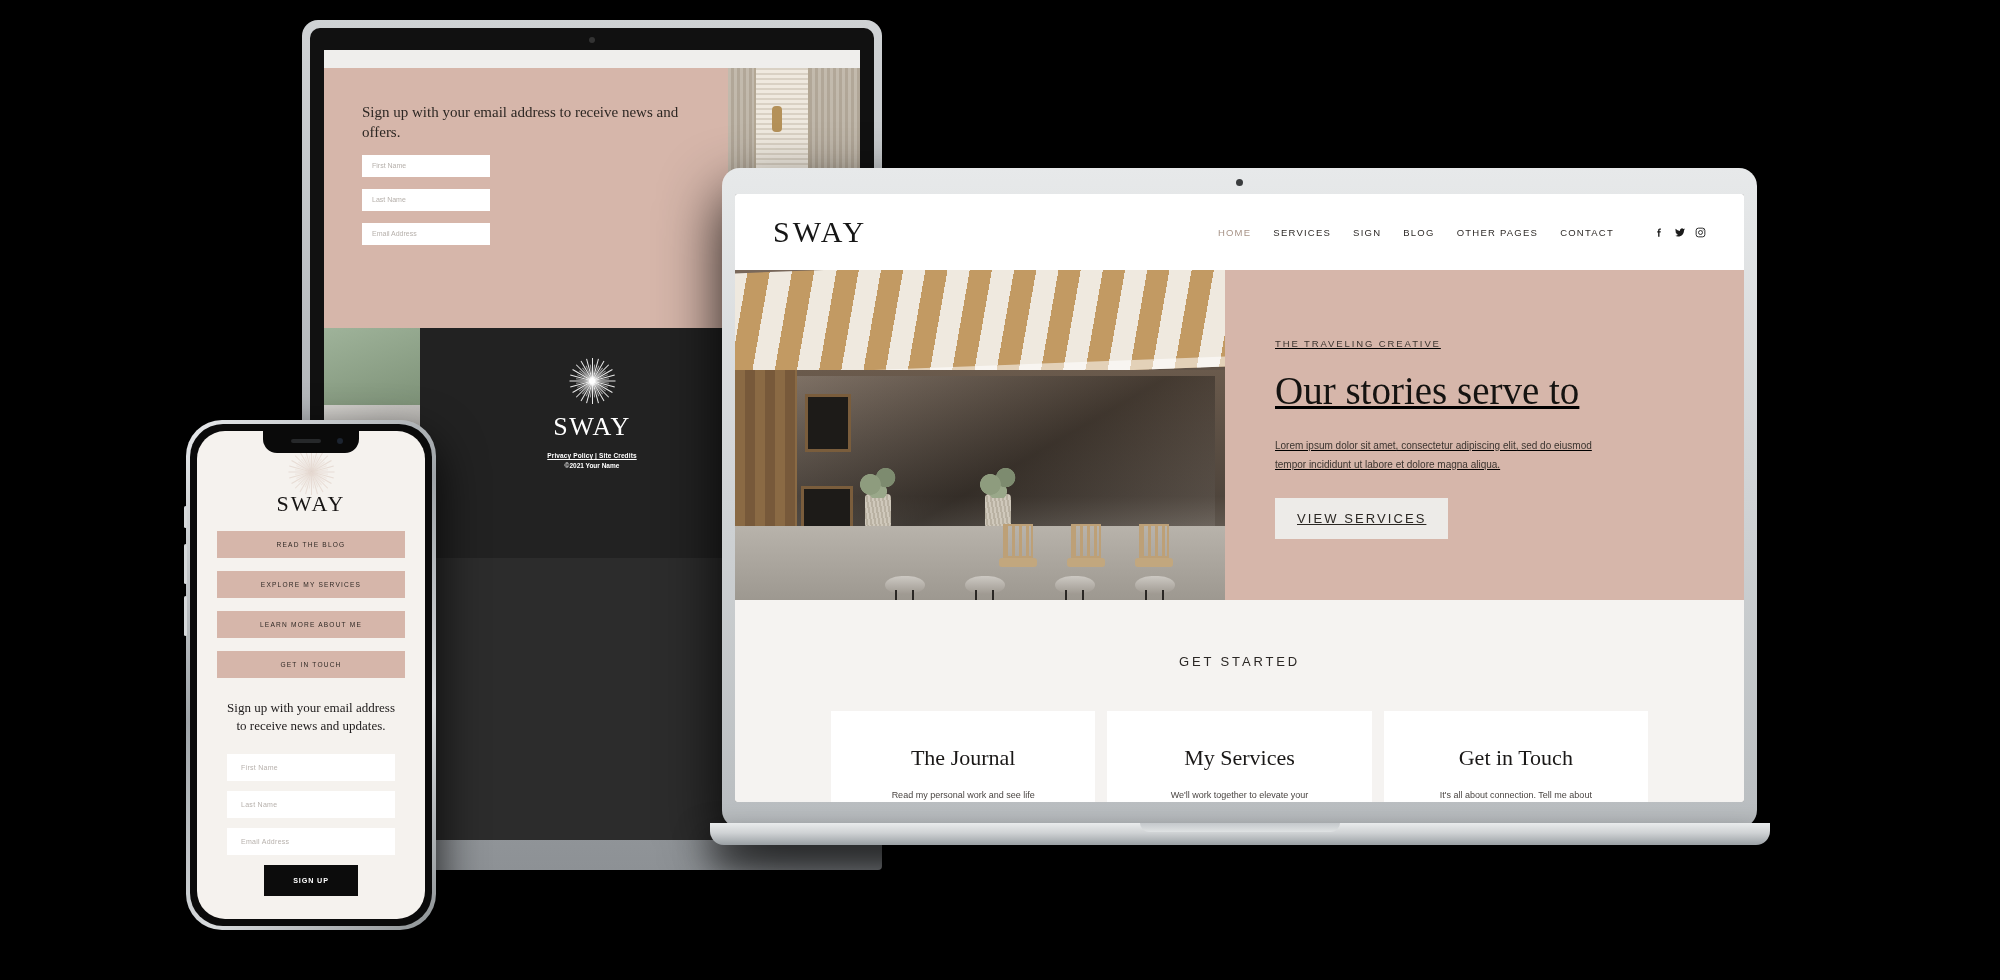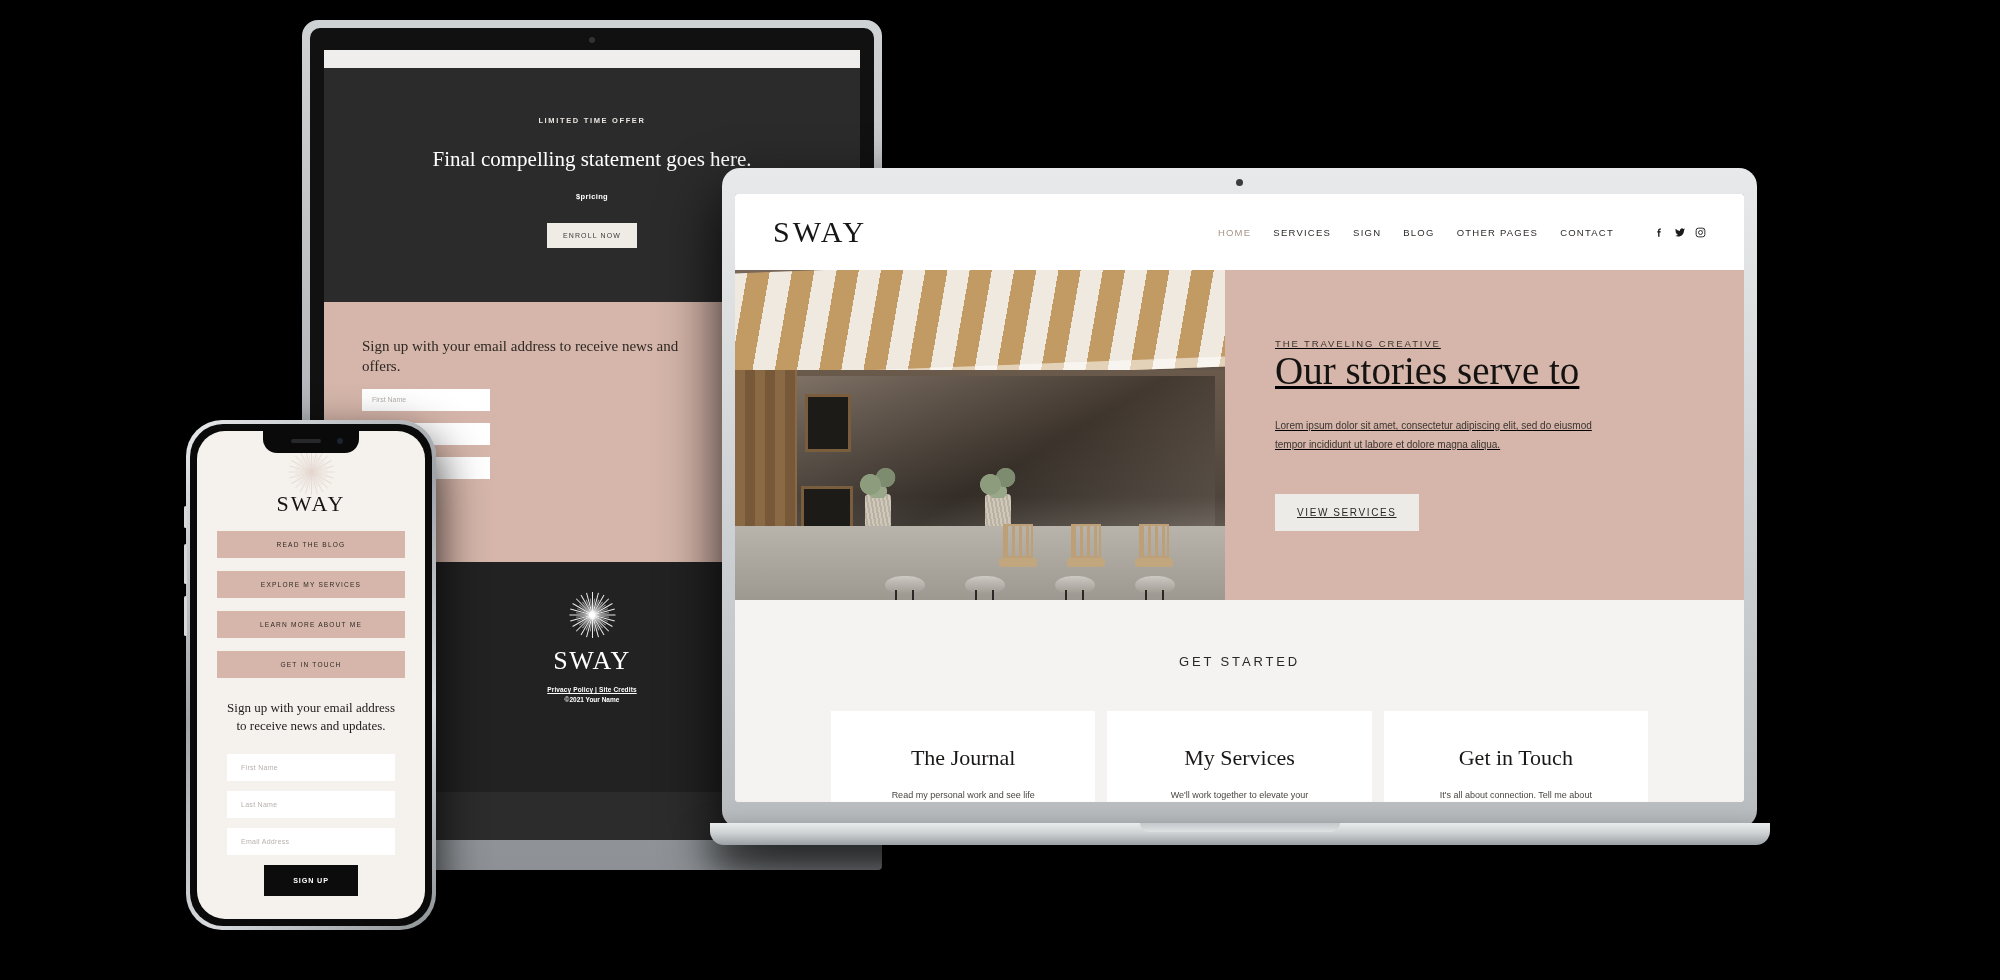--- a/index.html
+++ b/index.html
@@ -170,24 +170,24 @@
       linear-gradient(90deg, transparent 21px, #2a2724 21px 23px, transparent 23px); }
   .s1{left:150px;} .s2{left:230px;} .s3{left:320px;} .s4{left:400px;}
   .chair { position:absolute; bottom: 12px; width: 42px; height: 64px; }
   .chair i { position:absolute; left:6px; top:0; width:30px; height: 34px;
     background: repeating-linear-gradient(90deg,#bda077 0 3px,transparent 3px 7px);
     border:2px solid #bda077; }
   .chair b { position:absolute; left:2px; top: 34px; width: 38px; height: 9px; background:#c2a77e; border-radius:3px; }
   .c1{left:262px;} .c2{left:330px;} .c3{left:398px;}
   .hero-copy { flex: 1 1 auto; background:#d6b6aa; padding: 68px 50px 0; color:#24201d; }
   .hero-kicker { font-size: 9.5px; letter-spacing:.2em; color:#3b342f; }
-  .hero-h1 { font-size: 39px; line-height: 1.15; font-weight:400; color:#151311; }
+  .hero-h1 { font-size: 39px; line-height: 1.15; margin-top: 20px; font-weight:400; color:#151311; }
   .hero-p { font-size: 10px; line-height: 1.9; margin-top: 22px; color:#3b342f; max-width: 345px; }
-  .hero-btn { display:inline-block; margin-top: 40px; background:#edebe8; color:#2b2723;
-    font-size: 10px; letter-spacing:.16em; padding: 13px 22px; }
+  .hero-btn { display:inline-block; margin-top: 24px; background:#edebe8; color:#2b2723;
+    font-size: 13px; letter-spacing:.16em; padding: 13px 22px; }
 
   
   .gs { background:#f5f3f1; padding-top: 54px; text-align:center; }
   .gs-title { font-size: 13px; letter-spacing:.22em; color:#2b2725; }
   .gs-cards { display:flex; gap: 12px; justify-content:center; margin-top: 42px; padding: 0 96px; }
   .gs-card { flex:1 1 0; background:#fff; padding: 34px 26px 30px; }
   .gs-card h4 { font-size: 22px; font-weight: 400; color:#1a1817; }
   .gs-card p { font-size: 9px; line-height: 1.8; color:#4a4542; margin-top: 16px; }
 
   
@@ -232,26 +232,20 @@
 
 <div id="stage">
 
   <div id="tablet">
     <div class="shell"></div>
     <div class="bezel">
       <div class="cam"></div>
       <div class="screen">
         <div class="browserbar"></div>
 
-        <section class="t-cta">
-          <div class="t-kicker">LIMITED TIME OFFER</div>
-          <div class="t-head serif">Final compelling statement goes here.</div>
-          <div class="t-price">$pricing</div>
-          <div class="t-btn">ENROLL NOW</div>
-        </section>
 
         <section class="t-signup">
           <div class="t-signup-left">
             <h3 class="serif">Sign up with your email address to receive news and offers.</h3>
             <div class="t-field">First Name</div>
             <div class="t-field">Last Name</div>
             <div class="t-field">Email Address</div>
           </div>
           <div class="t-signup-img"></div>
         </section>

